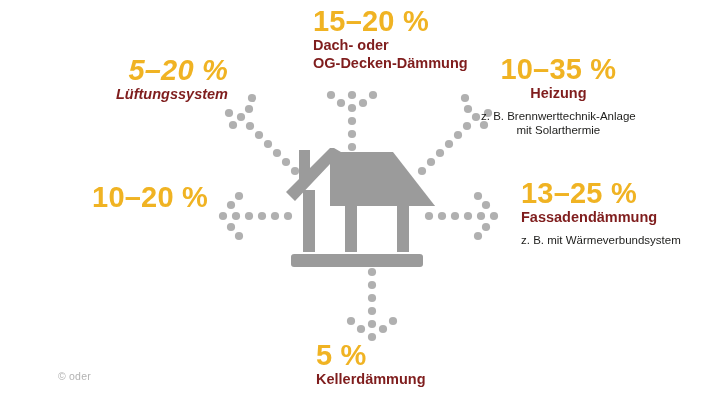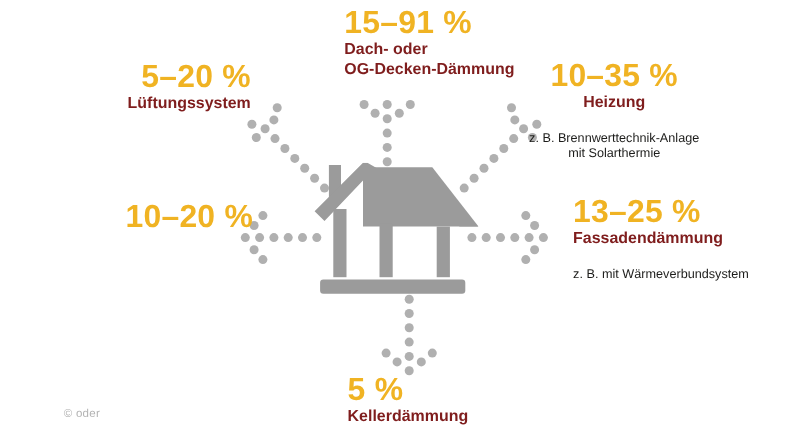--- a/index.html
+++ b/index.html
@@ -42,30 +42,30 @@
     white-space: nowrap;
     line-height: 1.18;
   }
   .label .sub {
     display: block;
     color: #1d1d1b;
     font-weight: normal;
     font-size: 11.5px;
     line-height: 1.22;
     white-space: pre-line;
-    margin-top: 16px;
+    margin-top: 6px;
   }
   .align-right { text-align: right; }
   .align-left  { text-align: left;  }
 
   
-  #label-lueftung      { right: 489px; top: 55px;  }
+  #label-lueftung      { right: 489px; top: 55px; font-style: italic;  }
   #label-dach          { left: 313px;  top: 6px;   }
   #label-heizung       { left: 481px;  top: 54px; text-align: center;  }
-  #label-verglasung    { right: 487px; top: 182px; }
+  #label-verglasung    { right: 509px; top: 182px; }
   #label-fassade       { left: 521px;  top: 178px; }
   #label-keller        { left: 316px;  top: 340px; }
   #label-fassade .sub  { text-align: left; }
 
   
   #copyright {
     position: absolute;
     left: 58px;
     top: 370px;
     font-size: 10.5px;
@@ -193,21 +193,21 @@
       <rect x="8" y="106" width="132" height="13" rx="3"></rect>
     </g>
   </svg>
 
   <div class="label align-right" id="label-lueftung">
     <span class="pct">5–20 %</span>
     <span class="name">Lüftungssystem</span>
   </div>
 
   <div class="label align-left" id="label-dach">
-    <span class="pct">15–91 %</span>
+    <span class="pct">15–20 %</span>
     <span class="name" style="white-space:pre-line">Dach- oder
 OG-Decken-Dämmung</span>
   </div>
 
   <div class="label align-left" id="label-heizung">
     <span class="pct">10–35 %</span>
     <span class="name">Heizung</span>
     <span class="sub">z. B. Brennwerttechnik-Anlage
 mit Solarthermie</span>
   </div>

